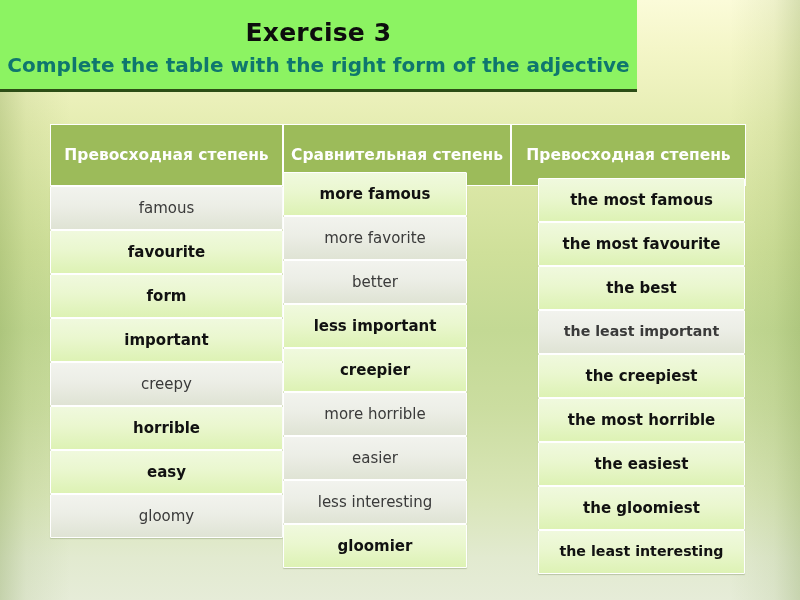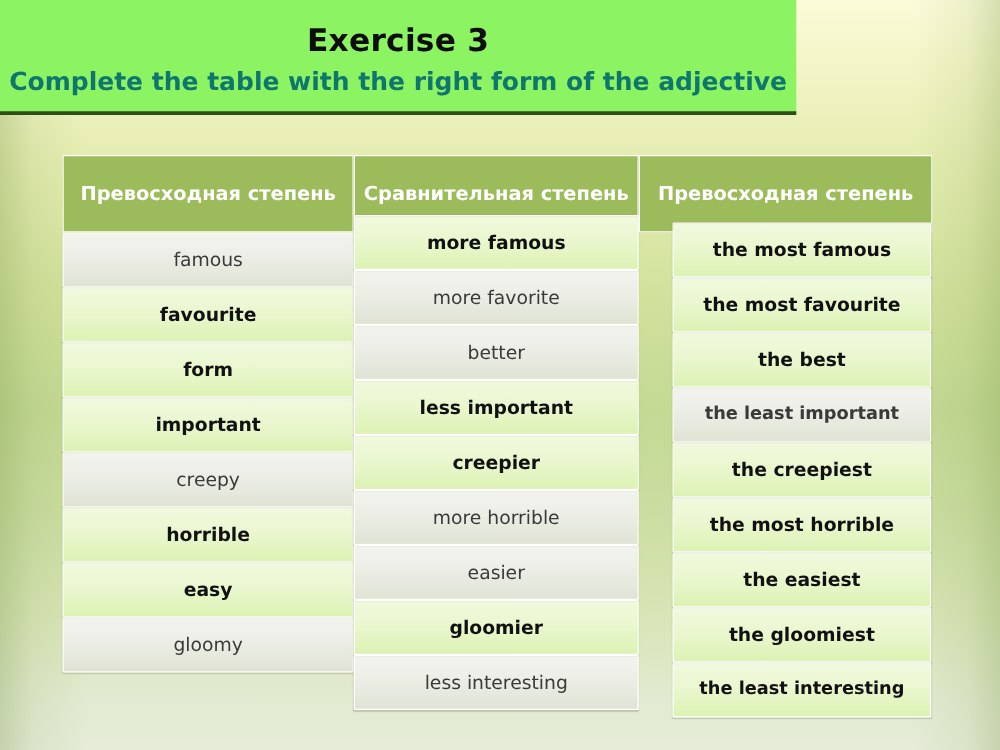--- a/index.html
+++ b/index.html
@@ -112,21 +112,21 @@
   .body-cols {
     position: relative;
     height: 402px;
     margin-top: 0px;
   }
   .col {
     position: absolute;
     top: 0;
   }
   .col1 { left: 0px;   width: 233px; }
-  .col2 { left: 233px; width: 228px; }
+  .col2 { left: 233px; width: 184px; }
   .col3 { left: 488px; width: 207px; }
 
   .cell {
     box-sizing: border-box;
     height: 44px;
     display: flex;
     align-items: center;
     justify-content: center;
     text-align: center;
     padding: 0 6px;
@@ -182,22 +182,22 @@
           <div class="cell grey">gloomy</div>
         </div>
       <div class="col col2" id="col-comparative" style="top: -14px;">
           <div class="cell green">more famous</div>
           <div class="cell grey">more favorite</div>
           <div class="cell grey">better</div>
           <div class="cell green">less important</div>
           <div class="cell green">creepier</div>
           <div class="cell grey">more horrible</div>
           <div class="cell grey">easier</div>
+          <div class="cell grey">less interesting</div>
           <div class="cell green">gloomier</div>
-          <div class="cell grey">less interesting</div>
         </div>
       <div class="col col3" id="col-superlative" style="top: -8px;">
           <div class="cell green">the most famous</div>
           <div class="cell green">the most favourite</div>
           <div class="cell green">the best</div>
           <div class="cell grey sm">the least important</div>
           <div class="cell green">the creepiest</div>
           <div class="cell green">the most horrible</div>
           <div class="cell green">the easiest</div>
           <div class="cell green">the gloomiest</div>

